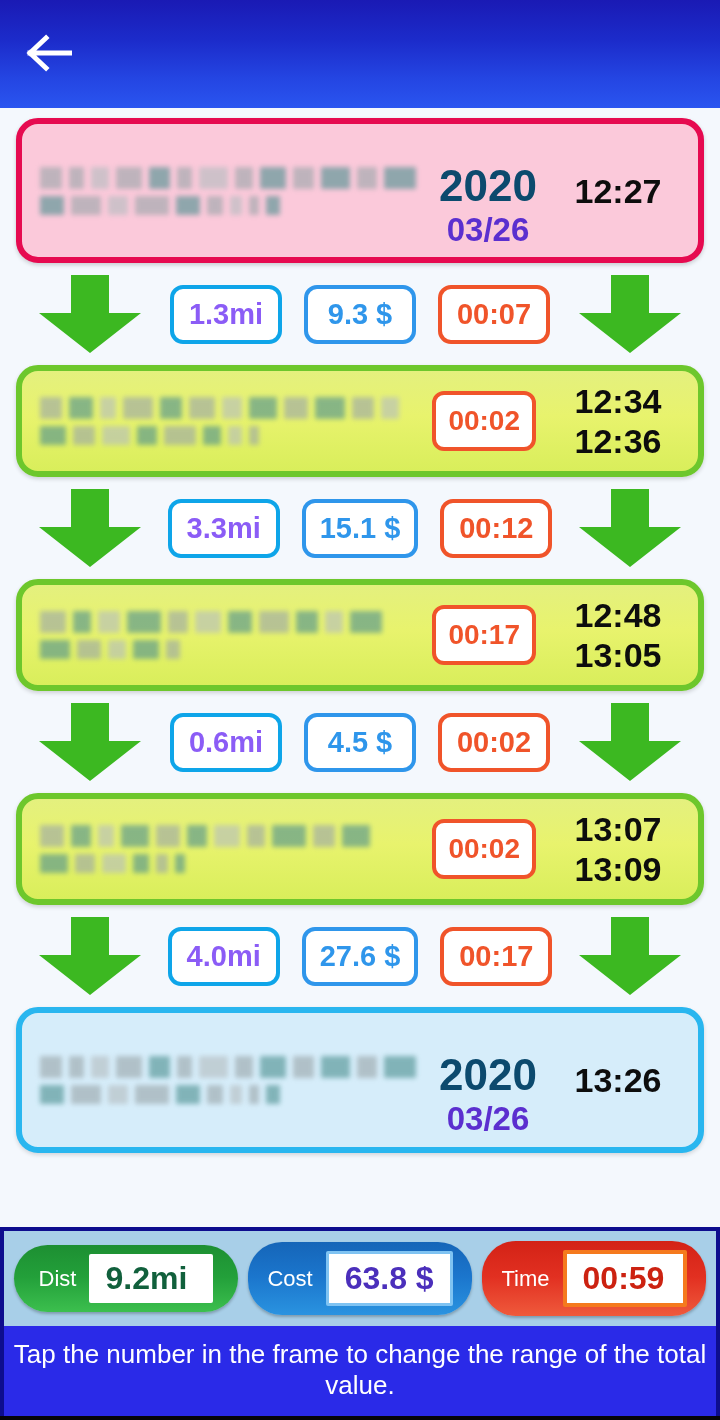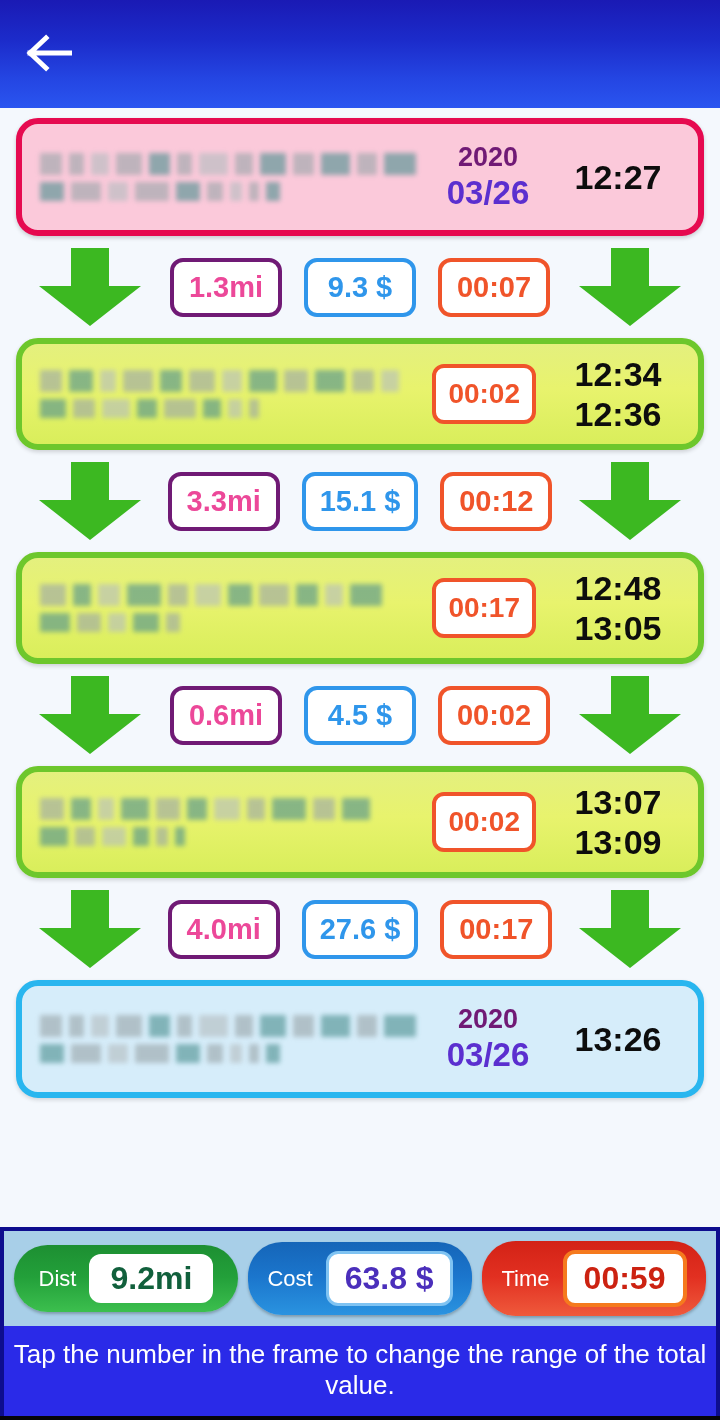--- a/index.html
+++ b/index.html
@@ -120,23 +120,24 @@
   .blk.l { background: #b4bdc0; }
   .blk.s { height: 19px; }
 
   .date-col {
     flex: 0 0 auto;
     width: 132px;
     text-align: center;
     line-height: 1.16;
   }
   .date-year {
-    font-size: 27px;
+    font-size: 44px;
     font-weight: bold;
-    color: #701a75;
+    color: #0c4a6e;
+    margin-top: 28px;
   }
   .date-md {
     font-size: 33px;
     font-weight: bold;
     color: #5b2fcf;
   }
   .clock {
     flex: 0 0 auto;
     width: 128px;
     text-align: center;
@@ -185,21 +186,21 @@
   .chip {
     background: #ffffff;
     border-radius: 13px;
     font-size: 29px;
     font-weight: bold;
     padding: 9px 14px;
     min-width: 112px;
     text-align: center;
     cursor: pointer;
   }
-  .chip.dist { border: 4px solid #701a75; color: #ec4899; }
+  .chip.dist { border: 4px solid #0ea5e9; color: #8b5cf6; }
   .chip.cost { border: 4px solid #2f96eb; color: #2f96eb; }
   .chip.time { border: 4px solid #f0542a; color: #f0542a; }
 
   
   .bottom {
     flex: 0 0 auto;
     border-top: 4px solid #0d0d8e;
     border-bottom: 4px solid #05050a;
   }
   .totals {
@@ -222,26 +223,26 @@
     padding: 9px 14px;
     cursor: pointer;
     box-shadow: 0 2px 3px rgba(0,0,0,.25);
   }
   .pill-label {
     color: #ffffff;
     font-size: 22px;
   }
   .pill-value {
     background: #ffffff;
-    border-radius: 12px;
+    border-radius: 2px;
     font-size: 32px;
     font-weight: bold;
     padding: 6px 16px;
     min-width: 124px;
-    text-align: center;
+    text-align: left;
   }
   .pill.dist { background: linear-gradient(180deg,#1d8f32 0%, #23a03a 48%, #3cbf4e 100%); }
   .pill.dist .pill-value { color: #11603c; }
   .pill.cost { background: linear-gradient(180deg,#1565b8 0%, #1b76cd 48%, #2a93e0 100%); }
   .pill.cost .pill-value { color: #4b2fbb; border: 3px solid #7fc3f2; }
   .pill.time { background: linear-gradient(180deg,#d32216 0%, #e23021 48%, #ef5a3c 100%); }
   .pill.time .pill-value { color: #cc2211; border: 4px solid #f57a1e; }
 
   .hint {
     background: #2a2ae8;

